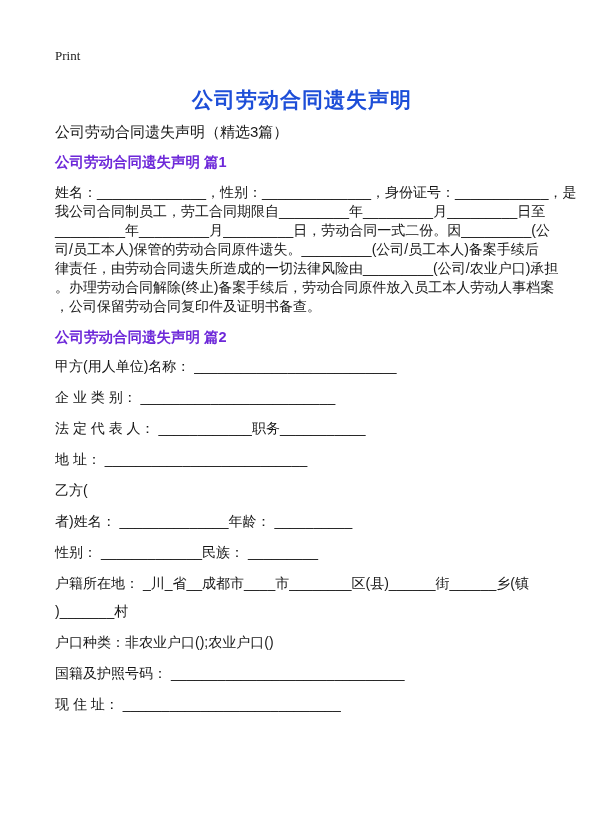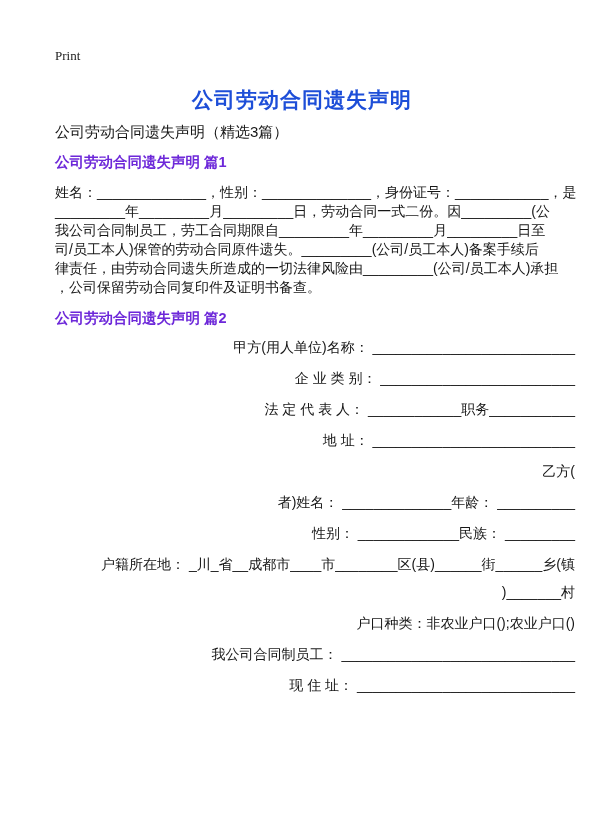--- a/index.html
+++ b/index.html
@@ -65,21 +65,20 @@
     white-space: nowrap;
   }
   .form {
     margin-top: 9px;
   }
   .form .fline {
     font-size: 14px;
     line-height: 20px;
     margin: 0 0 11px 0;
     white-space: nowrap;
-    text-align: right;
   }
   .form .fline.no-gap {
     margin-bottom: 8px;
   }
   .form .fline.gap-lg {
   }
 </style>
 </head>
 <body>
 
@@ -90,37 +89,38 @@
   </div>
 
   <div class="doc-title">公司劳动合同遗失声明</div>
 
   <div class="doc-subtitle">公司劳动合同遗失声明（精选3篇）</div>
 
   <div class="sec-heading">公司劳动合同遗失声明 篇1</div>
 
   <div class="para">
     <div class="pline">姓名：______________，性别：______________，身份证号：____________，是</div>
+    <div class="pline">我公司合同制员工，劳工合同期限自_________年_________月_________日至</div>
     <div class="pline">_________年_________月_________日，劳动合同一式二份。因_________(公</div>
-    <div class="pline">我公司合同制员工，劳工合同期限自_________年_________月_________日至</div>
     <div class="pline">司/员工本人)保管的劳动合同原件遗失。_________(公司/员工本人)备案手续后</div>
-    <div class="pline">律责任，由劳动合同遗失所造成的一切法律风险由_________(公司/员工本人)承担</div>
+    <div class="pline">律责任，由劳动合同遗失所造成的一切法律风险由_________(公司/农业户口)承担</div>
+    <div class="pline">。办理劳动合同解除(终止)备案手续后，劳动合同原件放入员工本人劳动人事档案</div>
     <div class="pline">，公司保留劳动合同复印件及证明书备查。</div>
   </div>
 
   <div class="sec-heading h2">公司劳动合同遗失声明 篇2</div>
 
   <div class="form">
     <div class="fline">甲方(用人单位)名称： __________________________</div>
     <div class="fline">企 业 类 别： _________________________</div>
     <div class="fline">法 定 代 表 人： ____________职务___________</div>
     <div class="fline">地 址： __________________________</div>
     <div class="fline">乙方(</div>
     <div class="fline">者)姓名： ______________年龄： __________</div>
     <div class="fline">性别： _____________民族： _________</div>
     <div class="fline no-gap">户籍所在地： _川_省__成都市____市________区(县)______街______乡(镇</div>
     <div class="fline">)_______村</div>
     <div class="fline gap-lg">户口种类：非农业户口();农业户口()</div>
-    <div class="fline">我公司合同制员工： ______________________________</div>
+    <div class="fline">国籍及护照号码： ______________________________</div>
     <div class="fline">现 住 址： ____________________________</div>
   </div>
 
 </div>
 
 </body></html>

